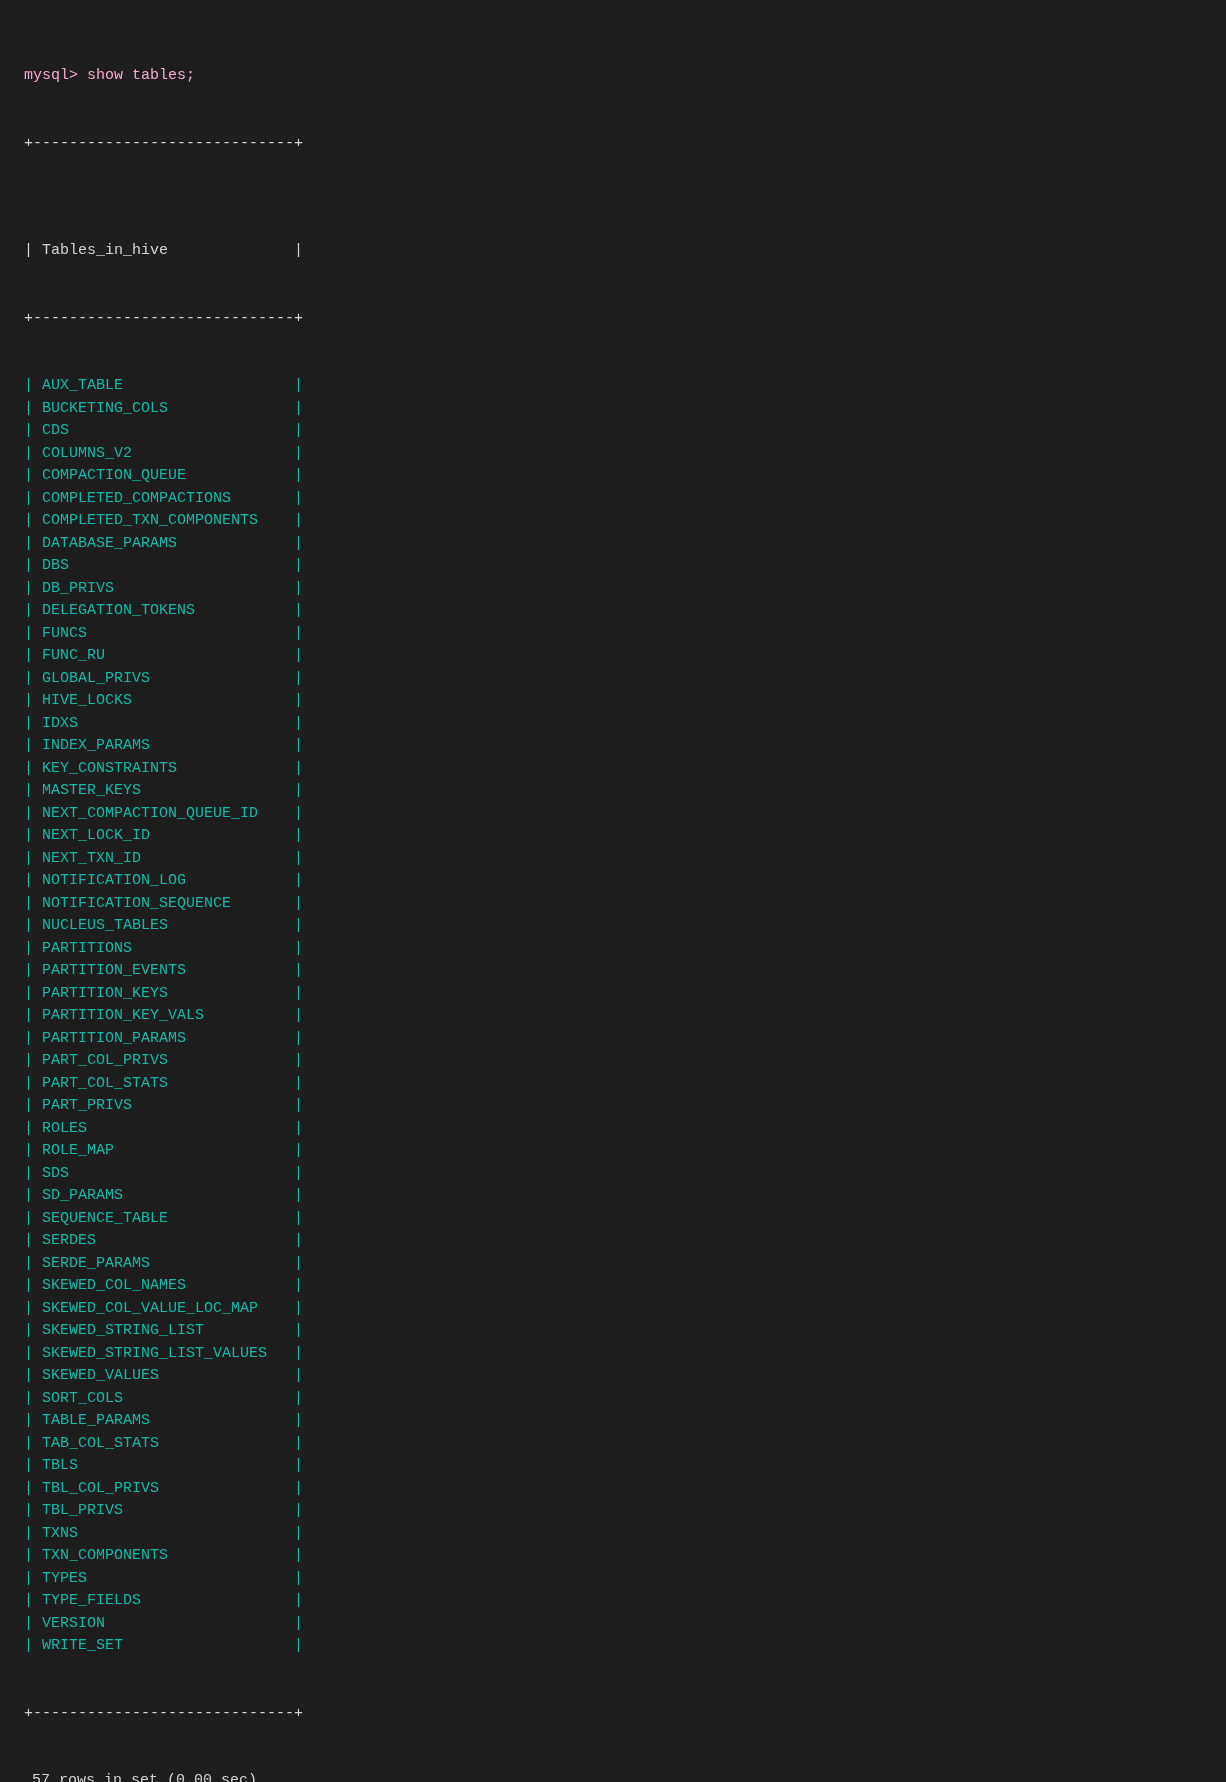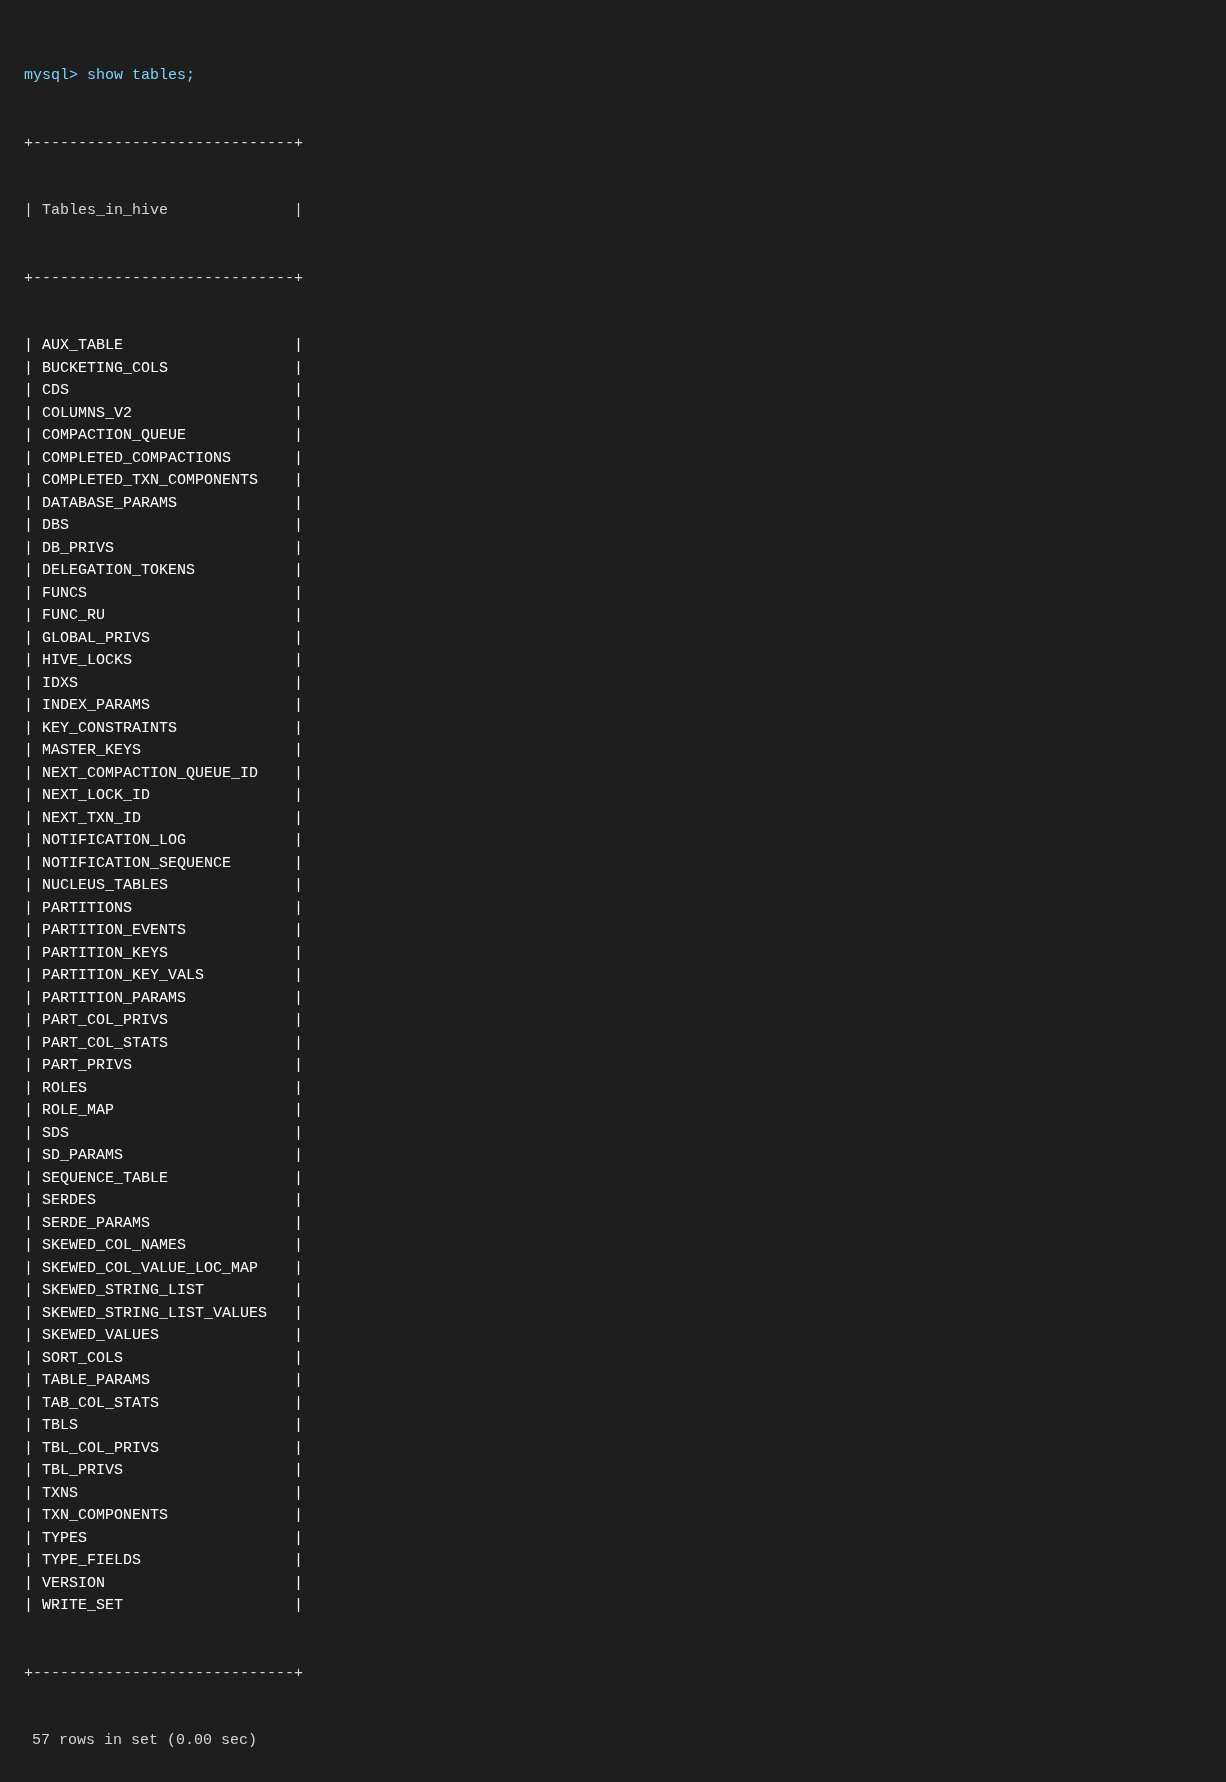--- a/index.html
+++ b/index.html
@@ -16,33 +16,34 @@
       line-height: 1.5;
       padding: 20px 24px;
       min-height: 1782px;
     }
 
     .terminal-content {
       white-space: pre;
     }
 
     .prompt-line {
-      color: #7dd3fc;
+      color: #f9a8d4;
     }
 
     .table-border {
       color: #d4d4d4;
     }
 
     .table-header {
       color: #d4d4d4;
+      margin-top: 40px;
     }
 
     .table-row-item {
-      color: #ffffff;
+      color: #14b8a6;
     }
 
     .footer-line {
       color: #d4d4d4;
       margin-left: 8px;
     }
   </style>
 </head>
 <body>
 

